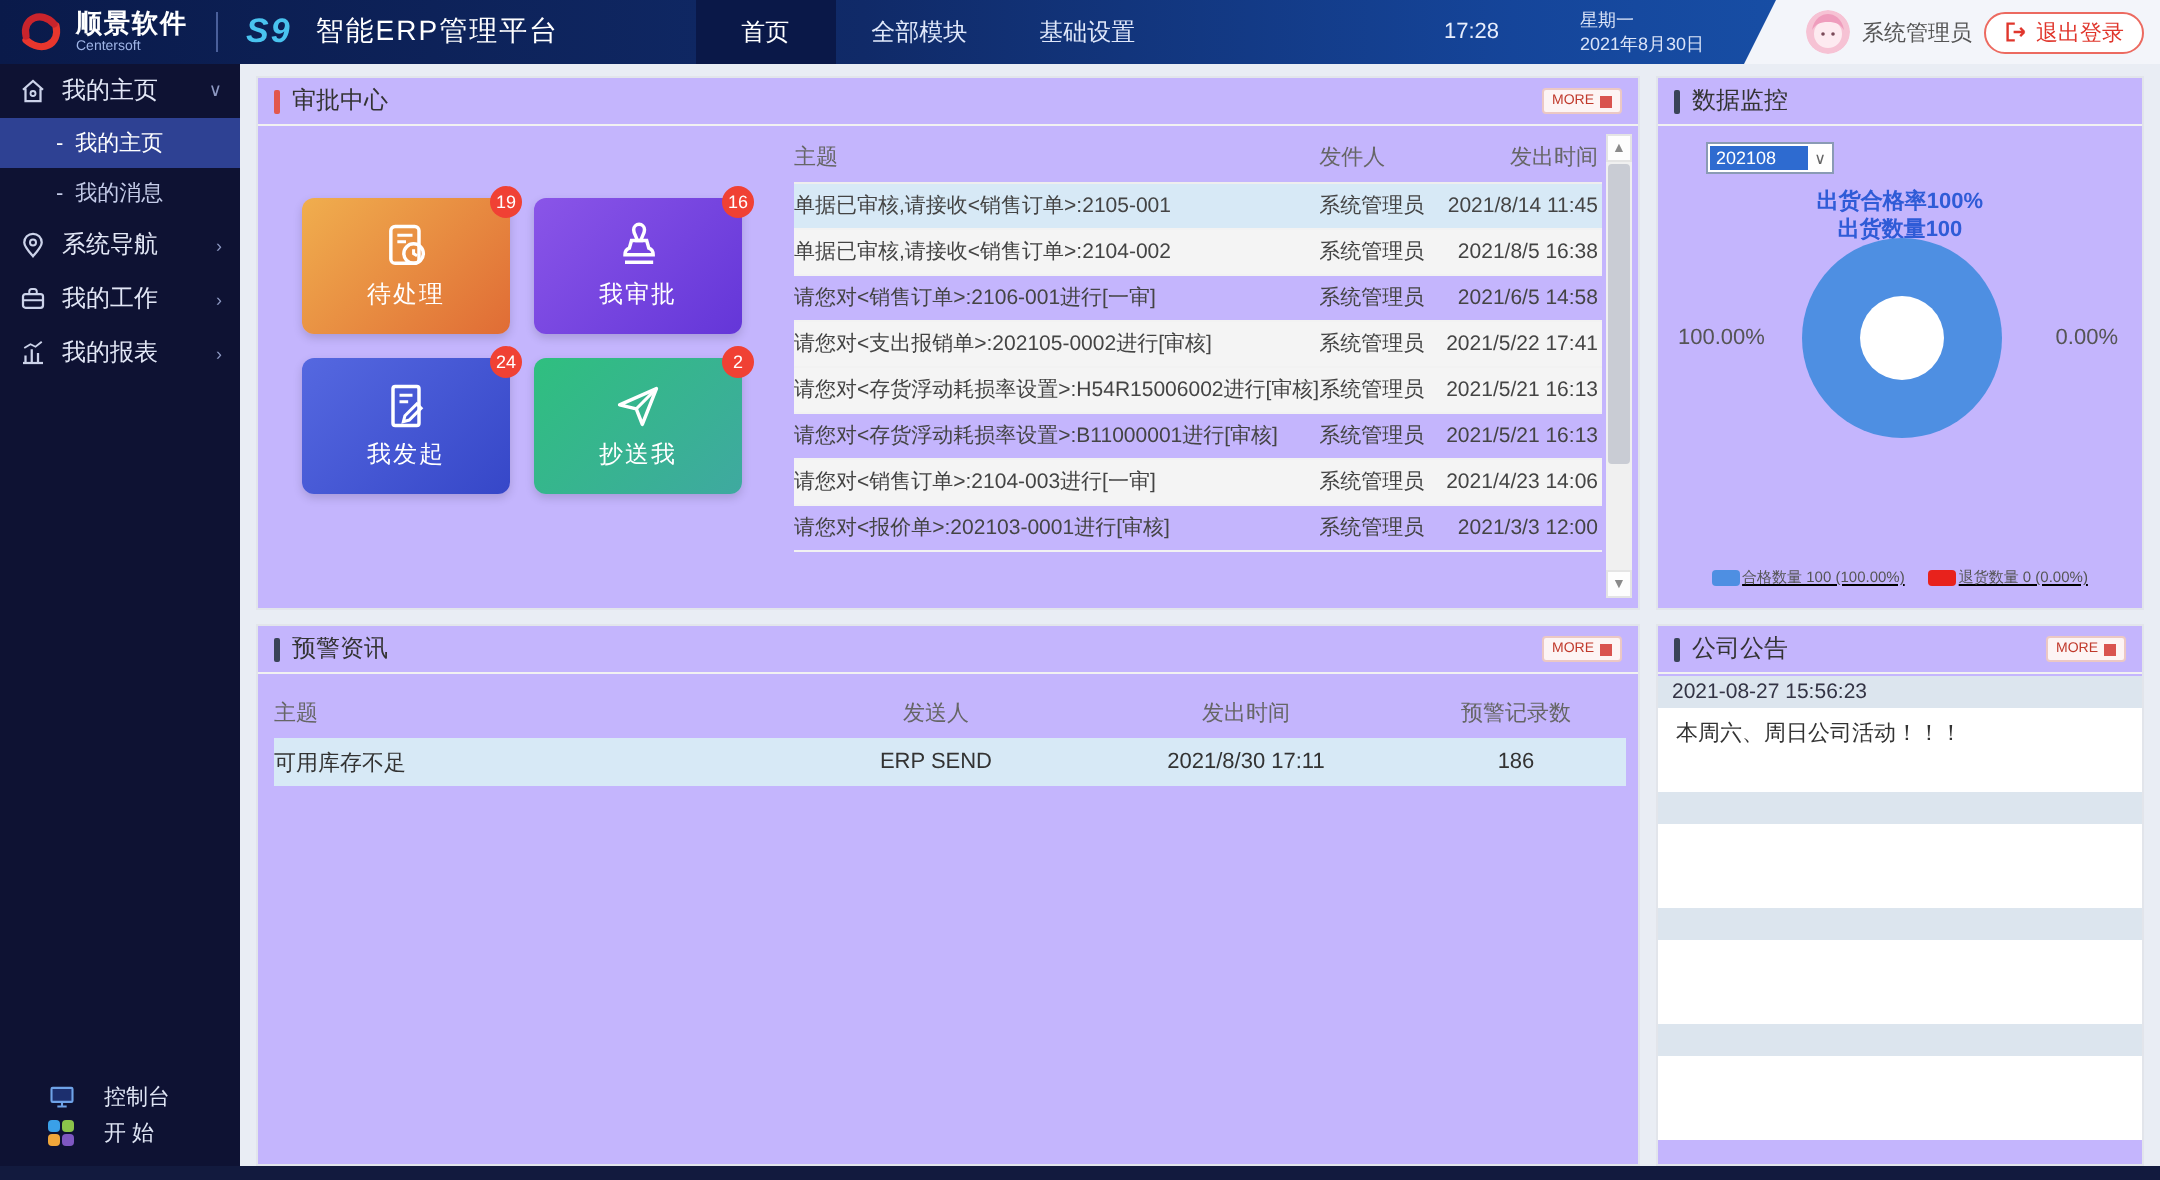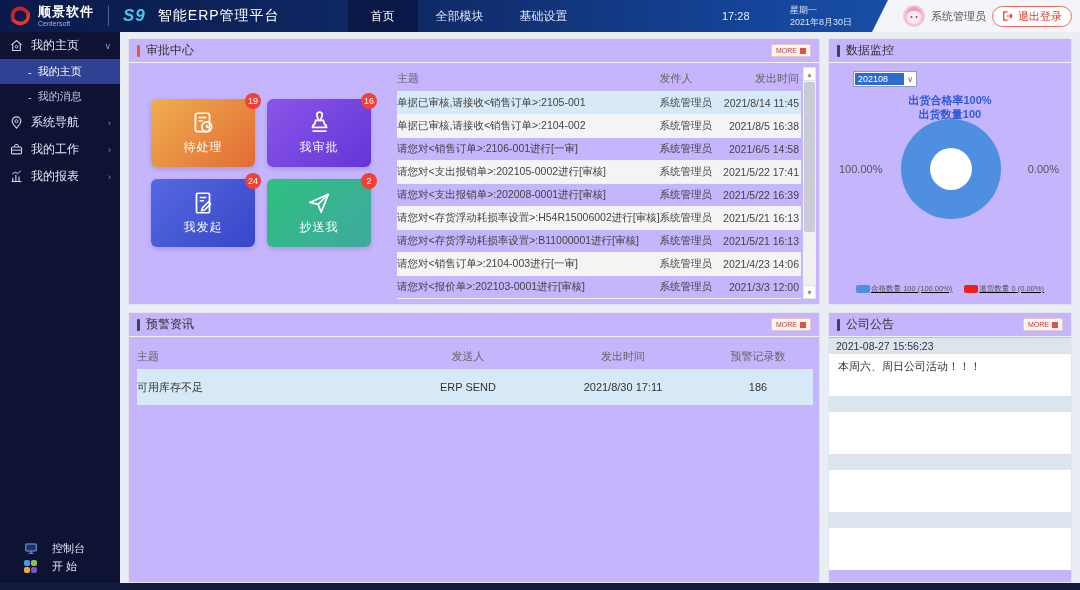--- a/index.html
+++ b/index.html
@@ -106,21 +106,21 @@
   .donut-lab{position:absolute;top:124px;font-size:11px;color:#555;}
   .donut-lab.left{left:10px;} .donut-lab.right{right:12px;}
   .chart-legend{position:absolute;left:0;bottom:10px;width:100%;display:flex;justify-content:center;gap:12px;}
   .legend-item{display:flex;align-items:center;gap:1px;cursor:pointer;text-decoration:underline;}
   .legend-swatch{width:14px;height:8px;border-radius:2px;display:inline-block;}
   .legend-label{font-size:7.5px;color:#555;white-space:nowrap;}
 
   
   .alerts-table{position:absolute;left:8px;top:30px;width:676px;}
   .alerts-table th{font-weight:normal;color:#666;font-size:11px;height:26px;text-align:left;}
-  .alerts-table td{font-size:11px;color:#333;height:36px;}
+  .alerts-table td{font-size:11px;color:#333;height:24px;}
   .alerts-table th.c2,.alerts-table td.c2{width:150px;text-align:center;}
   .alerts-table th.c3,.alerts-table td.c3{width:160px;text-align:center;}
   .alerts-table th.c4,.alerts-table td.c4{width:110px;text-align:center;}
   tr.hl2 td{background:#d7e9f6;}
 
   
   .announcement-list{position:absolute;left:0;top:25px;width:100%;bottom:0;overflow:hidden;}
   .ann-date{background:#dce5ee;color:#334;font-size:10.5px;padding:2px 7px;min-height:16px;}
   .ann-content{background:#fff;color:#333;font-size:11px;padding:5px 9px;min-height:42px;}
 
@@ -313,25 +313,20 @@
               <tr class="">
                 <td class="">请您对&lt;销售订单&gt;:2106-001进行[一审]</td>
                 <td class="c-sender">系统管理员</td>
                 <td class="c-time">2021/6/5 14:58</td>
               </tr>
               <tr class="alt">
                 <td class="">请您对&lt;支出报销单&gt;:202105-0002进行[审核]</td>
                 <td class="c-sender">系统管理员</td>
                 <td class="c-time">2021/5/22 17:41</td>
               </tr>
-              <tr class="">
-                <td class="">请您对&lt;支出报销单&gt;:202008-0001进行[审核]</td>
-                <td class="c-sender">系统管理员</td>
-                <td class="c-time">2021/5/22 16:39</td>
-              </tr>
               <tr class="alt">
                 <td class="">请您对&lt;存货浮动耗损率设置&gt;:H54R15006002进行[审核]</td>
                 <td class="c-sender">系统管理员</td>
                 <td class="c-time">2021/5/21 16:13</td>
               </tr>
               <tr class="">
                 <td class="">请您对&lt;存货浮动耗损率设置&gt;:B11000001进行[审核]</td>
                 <td class="c-sender">系统管理员</td>
                 <td class="c-time">2021/5/21 16:13</td>
               </tr>

